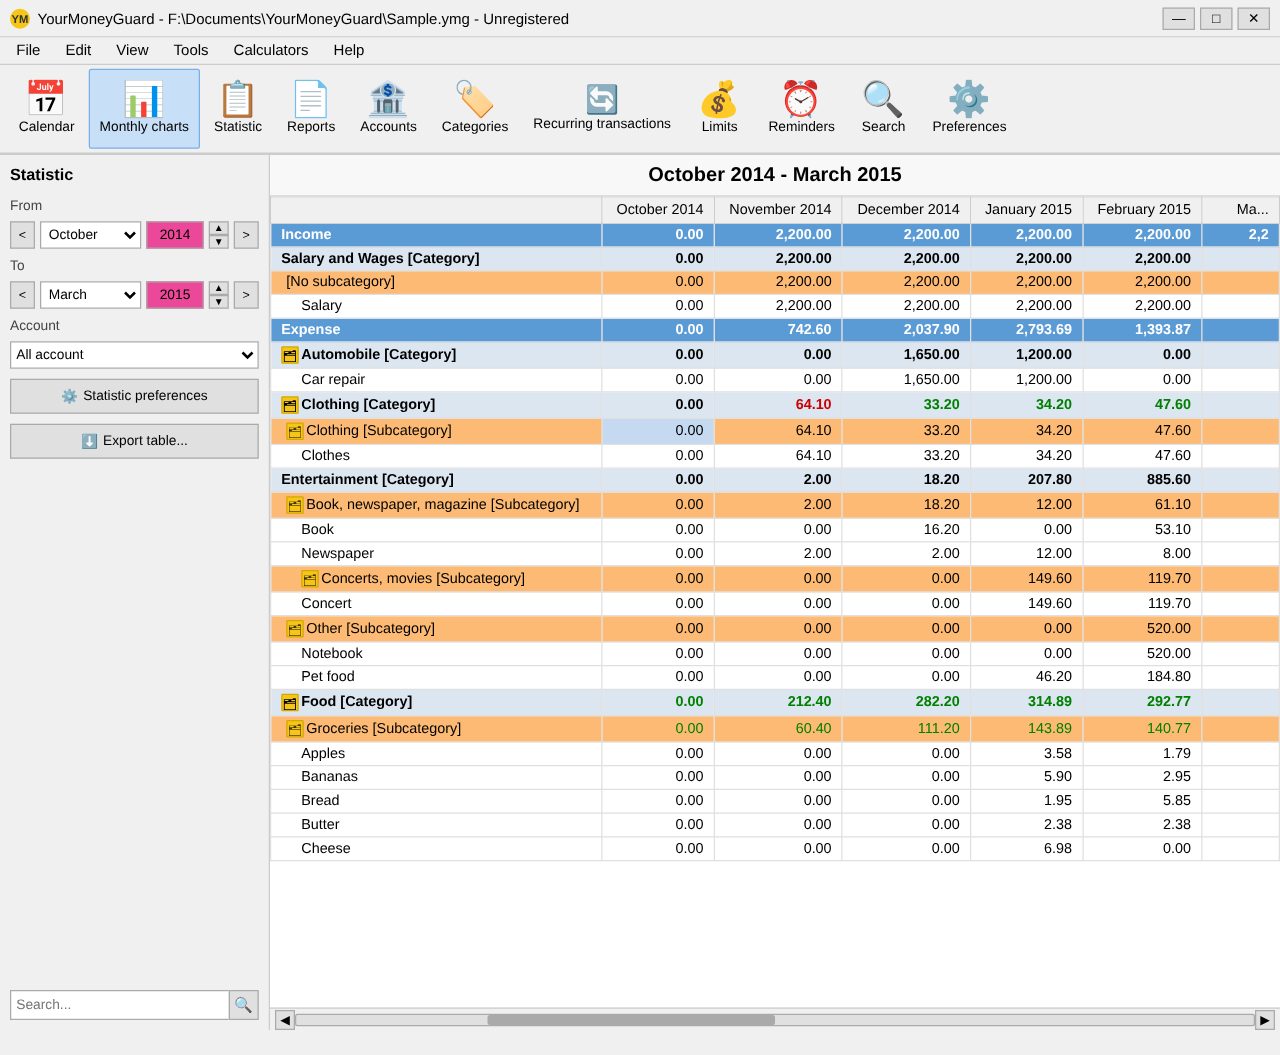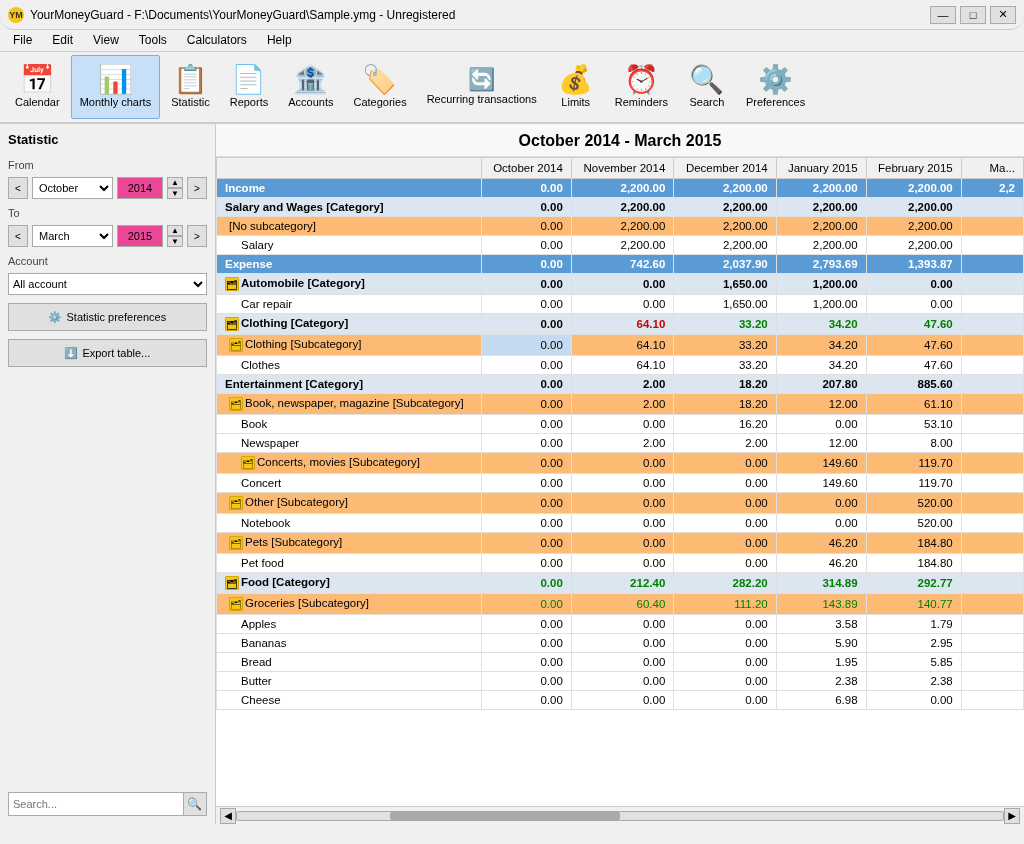--- a/index.html
+++ b/index.html
@@ -8,21 +8,20 @@
     
     .titlebar {
       background: #f0f0f0;
       height: 30px;
       display: flex;
       align-items: center;
       justify-content: space-between;
       padding: 0 8px;
       border-bottom: 1px solid #ccc;
       font-size: 12px;
-      border-radius: 14px;
     }
     .titlebar-left { display: flex; align-items: center; gap: 6px; }
     .titlebar-icon { width: 16px; height: 16px; background: #f5c518; border-radius: 50%; display: flex; align-items: center; justify-content: center; font-size: 9px; font-weight: bold; color: #333; }
     .titlebar-controls { display: flex; gap: 4px; }
     .titlebar-btn { width: 26px; height: 18px; background: #e0e0e0; border: 1px solid #aaa; display: flex; align-items: center; justify-content: center; font-size: 11px; cursor: pointer; }
 
     
     .menubar {
       background: #f0f0f0;
       height: 22px;
@@ -583,29 +582,20 @@
           <tr class="row-item">
             <td>Notebook</td>
             <td>0.00</td>
             <td>0.00</td>
             <td>0.00</td>
             <td>0.00</td>
             <td>520.00</td>
             <td></td>
           </tr>
 
-          <tr class="row-subcategory">
-            <td style="padding-left:12px;"><span class="category-icon">🗂</span>Pets [Subcategory]</td>
-            <td>0.00</td>
-            <td>0.00</td>
-            <td>0.00</td>
-            <td>46.20</td>
-            <td>184.80</td>
-            <td></td>
-          </tr>
 
           <tr class="row-item">
             <td>Pet food</td>
             <td>0.00</td>
             <td>0.00</td>
             <td>0.00</td>
             <td>46.20</td>
             <td>184.80</td>
             <td></td>
           </tr>

